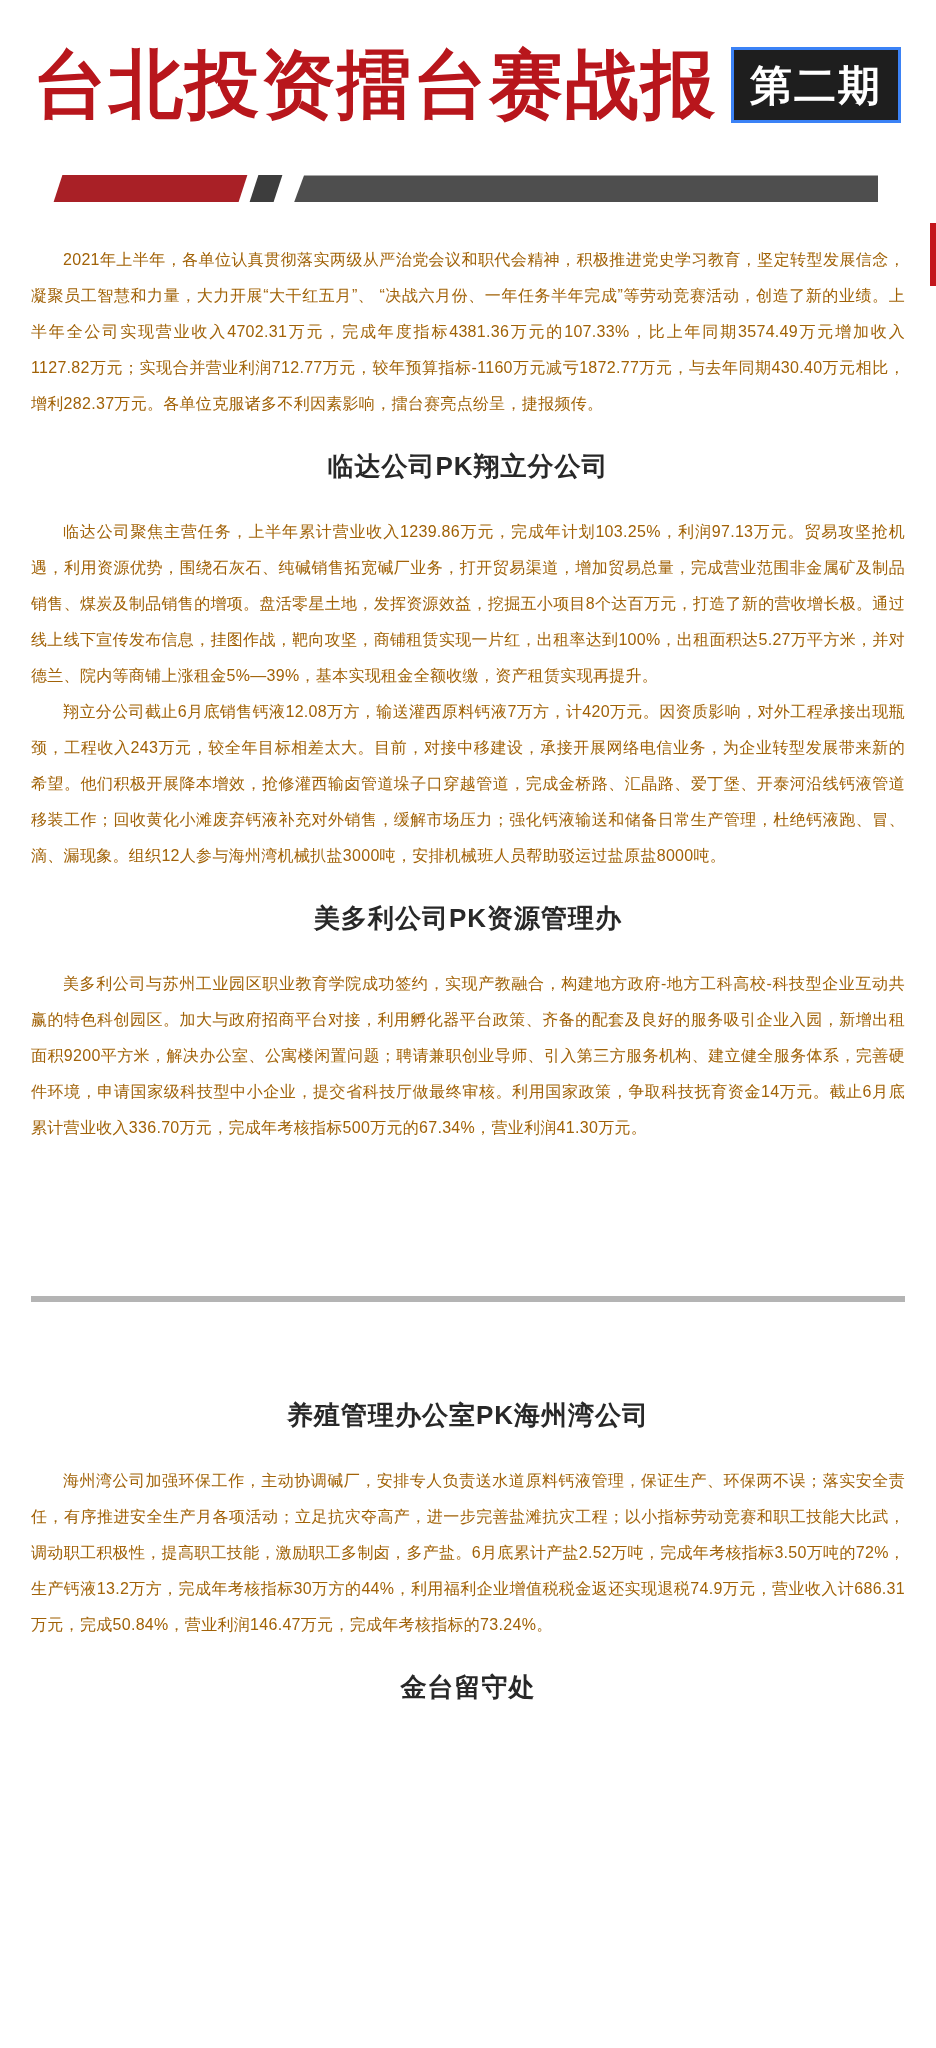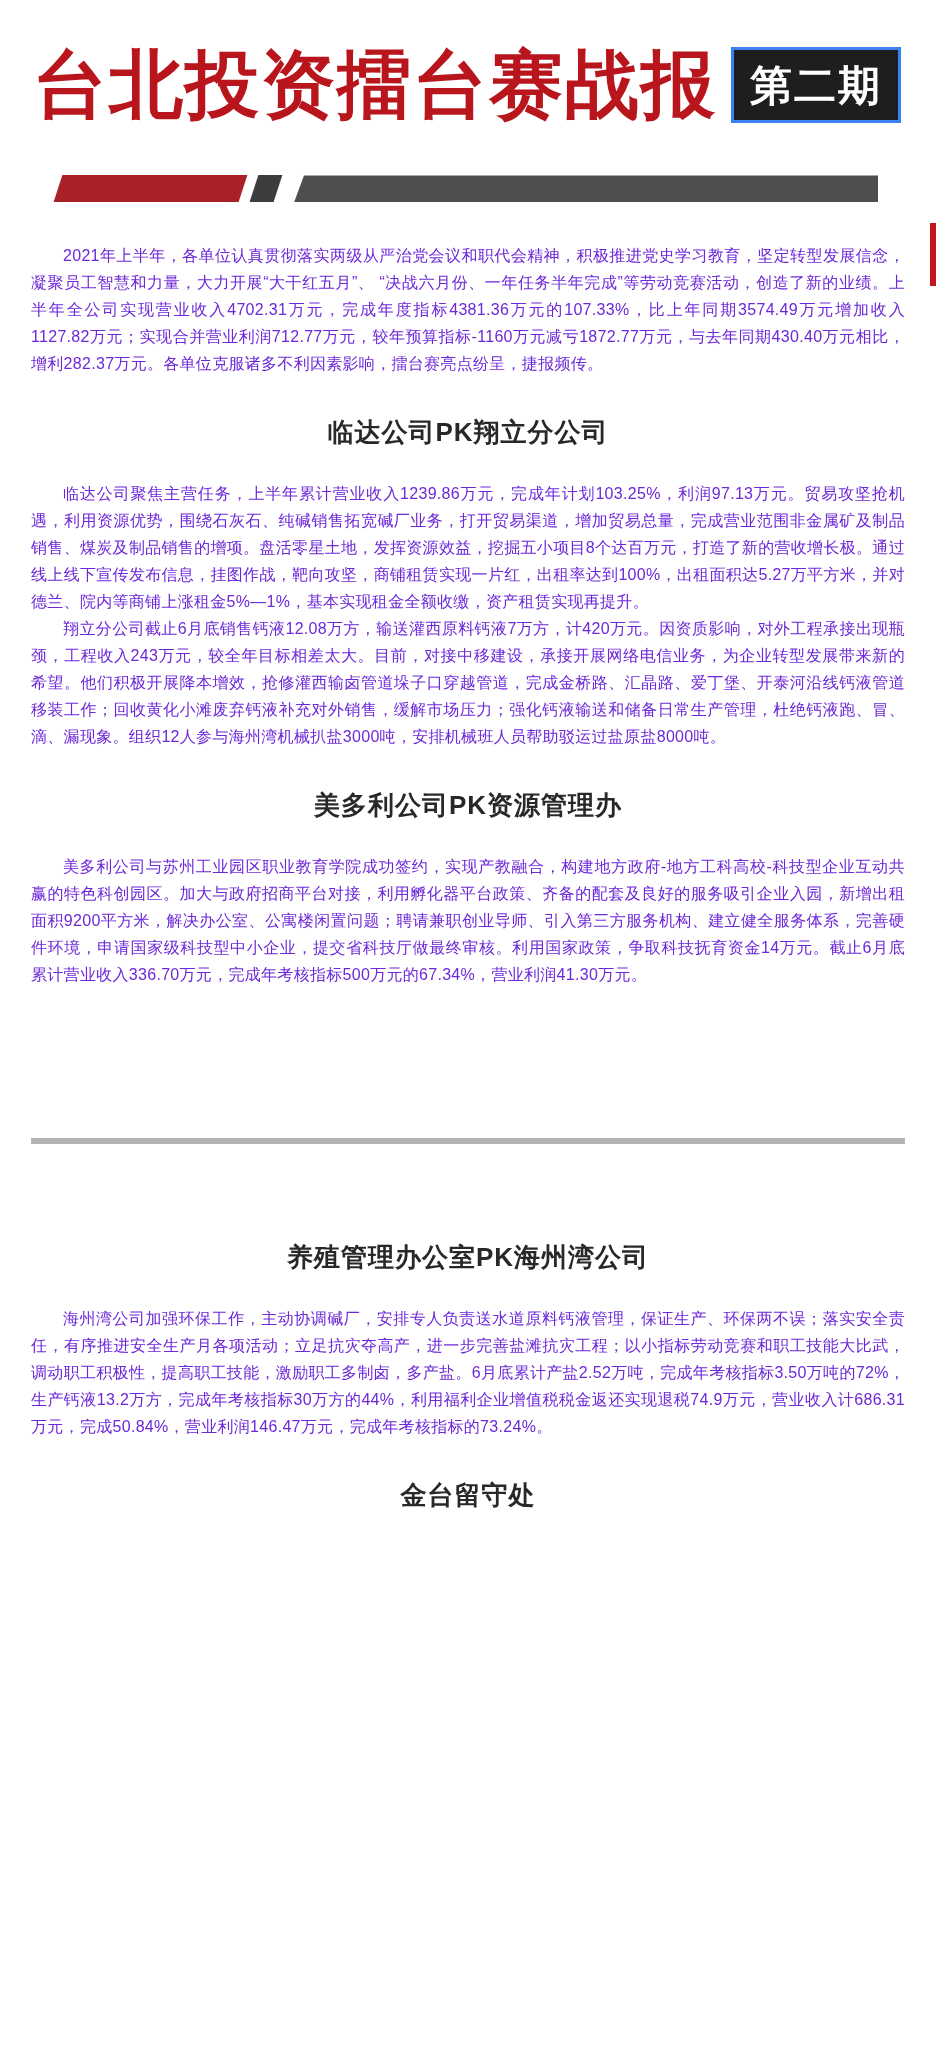--- a/index.html
+++ b/index.html
@@ -45,35 +45,35 @@
   .stripe-red  { left: 58px;  width: 185px; background: #a92026; transform: skewX(-18deg); }
   .stripe-mid  { left: 254px; width: 24px;  background: #3d3d3d; transform: skewX(-18deg); }
   .stripe-long {
     left: 294px; width: 584px; background: #4e4e4e;
     clip-path: polygon(10px 0, 100% 0, 100% 100%, 0 100%);
   }
 
   
   .body-text {
     font-size: 16px;
-    line-height: 27px;
+    line-height: 36px;
     letter-spacing: 0.3px;
-    color: #6d28d9;
+    color: #a16207;
     text-align: justify;
     text-indent: 2em;
   }
   .intro { margin-top: 40px; }
 
   .section-heading {
     font-size: 26px;
     font-weight: 700;
     color: #282828;
     text-align: center;
     letter-spacing: 1px;
-    margin: 38px 0 30px;
+    margin: 27px 0 30px;
   }
 
   .mid-divider {
     height: 6px;
     background: #b4b4b4;
     margin-top: 150px;
     margin-bottom: 96px;
   }
 
   
@@ -106,21 +106,21 @@
       <div class="stripe stripe-long"></div>
     </div>
   </header>
 
   <main class="content">
 
     <p class="body-text intro">2021年上半年，各单位认真贯彻落实两级从严治党会议和职代会精神，积极推进党史学习教育，坚定转型发展信念，凝聚员工智慧和力量，大力开展“大干红五月”、 “决战六月份、一年任务半年完成”等劳动竞赛活动，创造了新的业绩。上半年全公司实现营业收入4702.31万元，完成年度指标4381.36万元的107.33%，比上年同期3574.49万元增加收入1127.82万元；实现合并营业利润712.77万元，较年预算指标-1160万元减亏1872.77万元，与去年同期430.40万元相比，增利282.37万元。各单位克服诸多不利因素影响，擂台赛亮点纷呈，捷报频传。</p>
 
     <section>
       <h2 class="section-heading">临达公司PK翔立分公司</h2>
-      <p class="body-text">临达公司聚焦主营任务，上半年累计营业收入1239.86万元，完成年计划103.25%，利润97.13万元。贸易攻坚抢机遇，利用资源优势，围绕石灰石、纯碱销售拓宽碱厂业务，打开贸易渠道，增加贸易总量，完成营业范围非金属矿及制品销售、煤炭及制品销售的增项。盘活零星土地，发挥资源效益，挖掘五小项目8个达百万元，打造了新的营收增长极。通过线上线下宣传发布信息，挂图作战，靶向攻坚，商铺租赁实现一片红，出租率达到100%，出租面积达5.27万平方米，并对德兰、院内等商铺上涨租金5%—1%，基本实现租金全额收缴，资产租赁实现再提升。</p>
+      <p class="body-text">临达公司聚焦主营任务，上半年累计营业收入1239.86万元，完成年计划103.25%，利润97.13万元。贸易攻坚抢机遇，利用资源优势，围绕石灰石、纯碱销售拓宽碱厂业务，打开贸易渠道，增加贸易总量，完成营业范围非金属矿及制品销售、煤炭及制品销售的增项。盘活零星土地，发挥资源效益，挖掘五小项目8个达百万元，打造了新的营收增长极。通过线上线下宣传发布信息，挂图作战，靶向攻坚，商铺租赁实现一片红，出租率达到100%，出租面积达5.27万平方米，并对德兰、院内等商铺上涨租金5%—39%，基本实现租金全额收缴，资产租赁实现再提升。</p>
       <p class="body-text">翔立分公司截止6月底销售钙液12.08万方，输送灌西原料钙液7万方，计420万元。因资质影响，对外工程承接出现瓶颈，工程收入243万元，较全年目标相差太大。目前，对接中移建设，承接开展网络电信业务，为企业转型发展带来新的希望。他们积极开展降本增效，抢修灌西输卤管道垛子口穿越管道，完成金桥路、汇晶路、爱丁堡、开泰河沿线钙液管道移装工作；回收黄化小滩废弃钙液补充对外销售，缓解市场压力；强化钙液输送和储备日常生产管理，杜绝钙液跑、冒、滴、漏现象。组织12人参与海州湾机械扒盐3000吨，安排机械班人员帮助驳运过盐原盐8000吨。</p>
     </section>
 
     <section>
       <h2 class="section-heading">美多利公司PK资源管理办</h2>
       <p class="body-text">美多利公司与苏州工业园区职业教育学院成功签约，实现产教融合，构建地方政府-地方工科高校-科技型企业互动共赢的特色科创园区。加大与政府招商平台对接，利用孵化器平台政策、齐备的配套及良好的服务吸引企业入园，新增出租面积9200平方米，解决办公室、公寓楼闲置问题；聘请兼职创业导师、引入第三方服务机构、建立健全服务体系，完善硬件环境，申请国家级科技型中小企业，提交省科技厅做最终审核。利用国家政策，争取科技抚育资金14万元。截止6月底累计营业收入336.70万元，完成年考核指标500万元的67.34%，营业利润41.30万元。</p>
     </section>
 
     <div class="mid-divider"></div>
 

